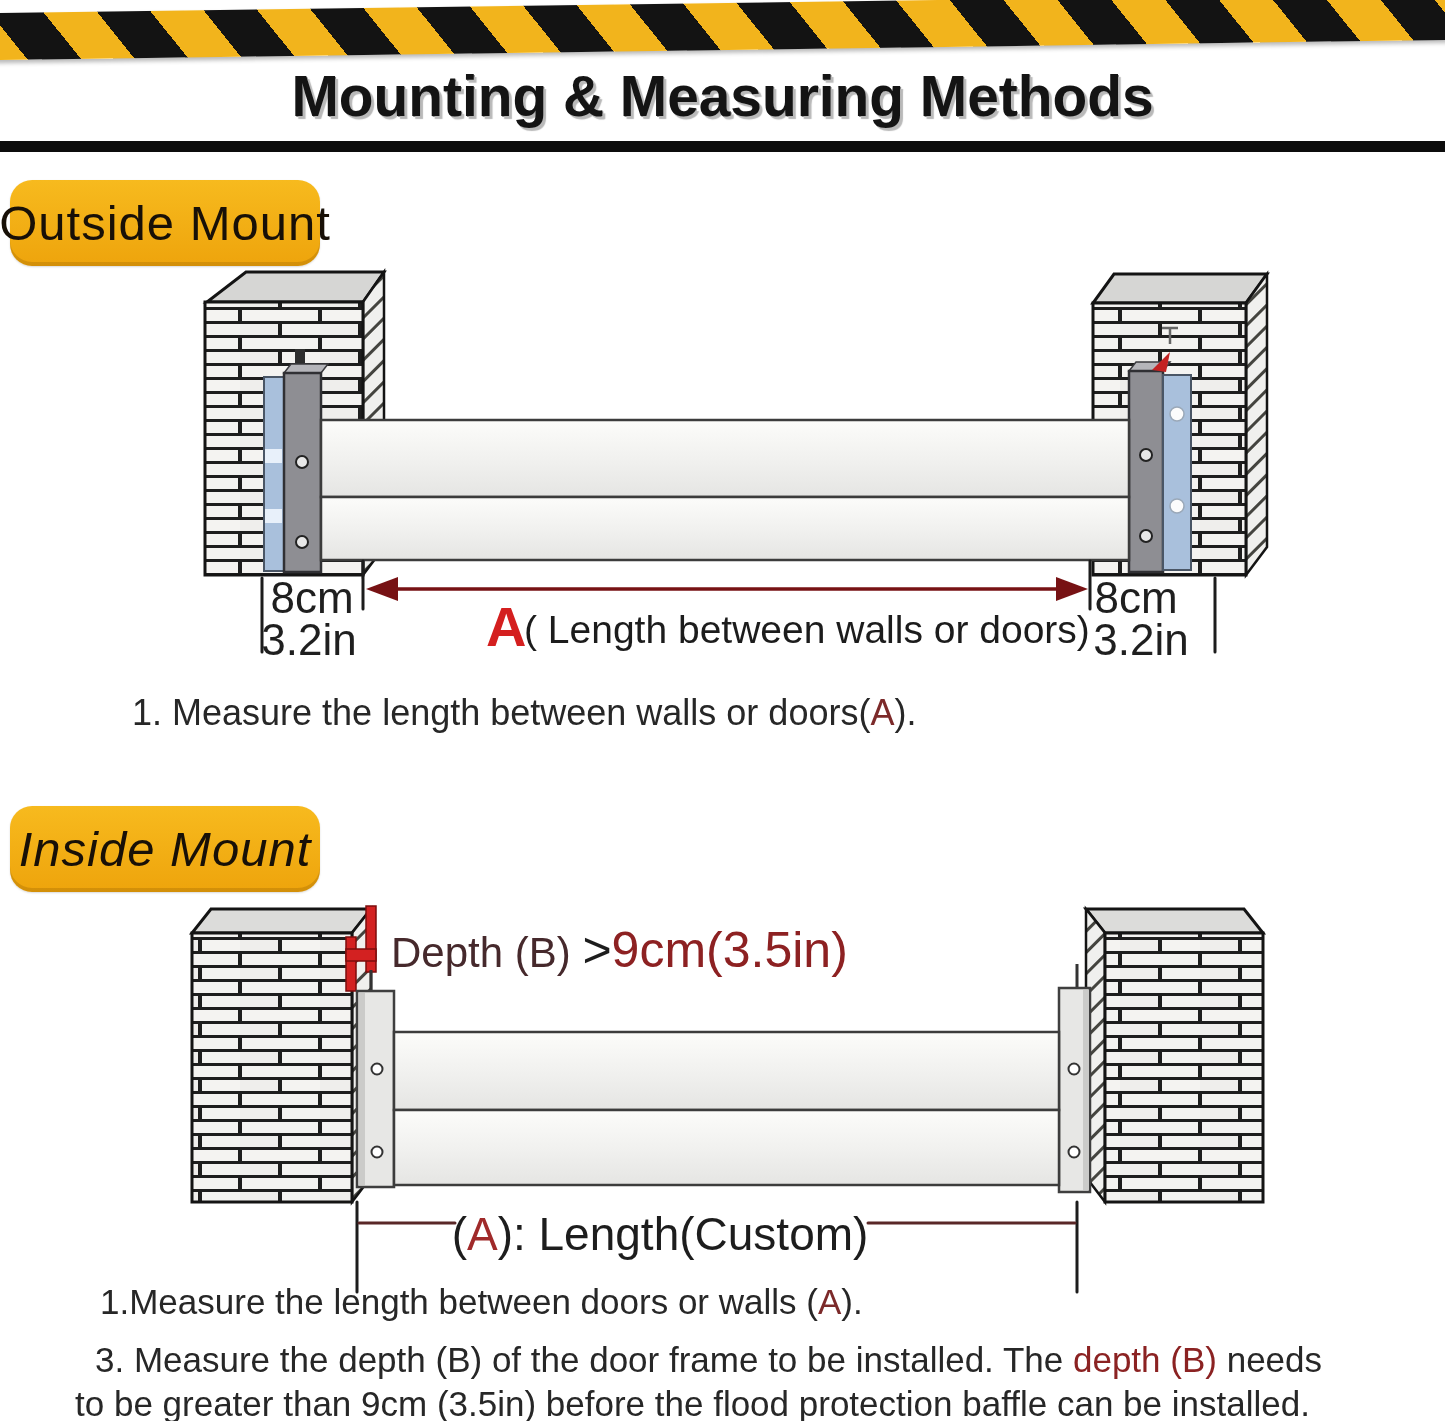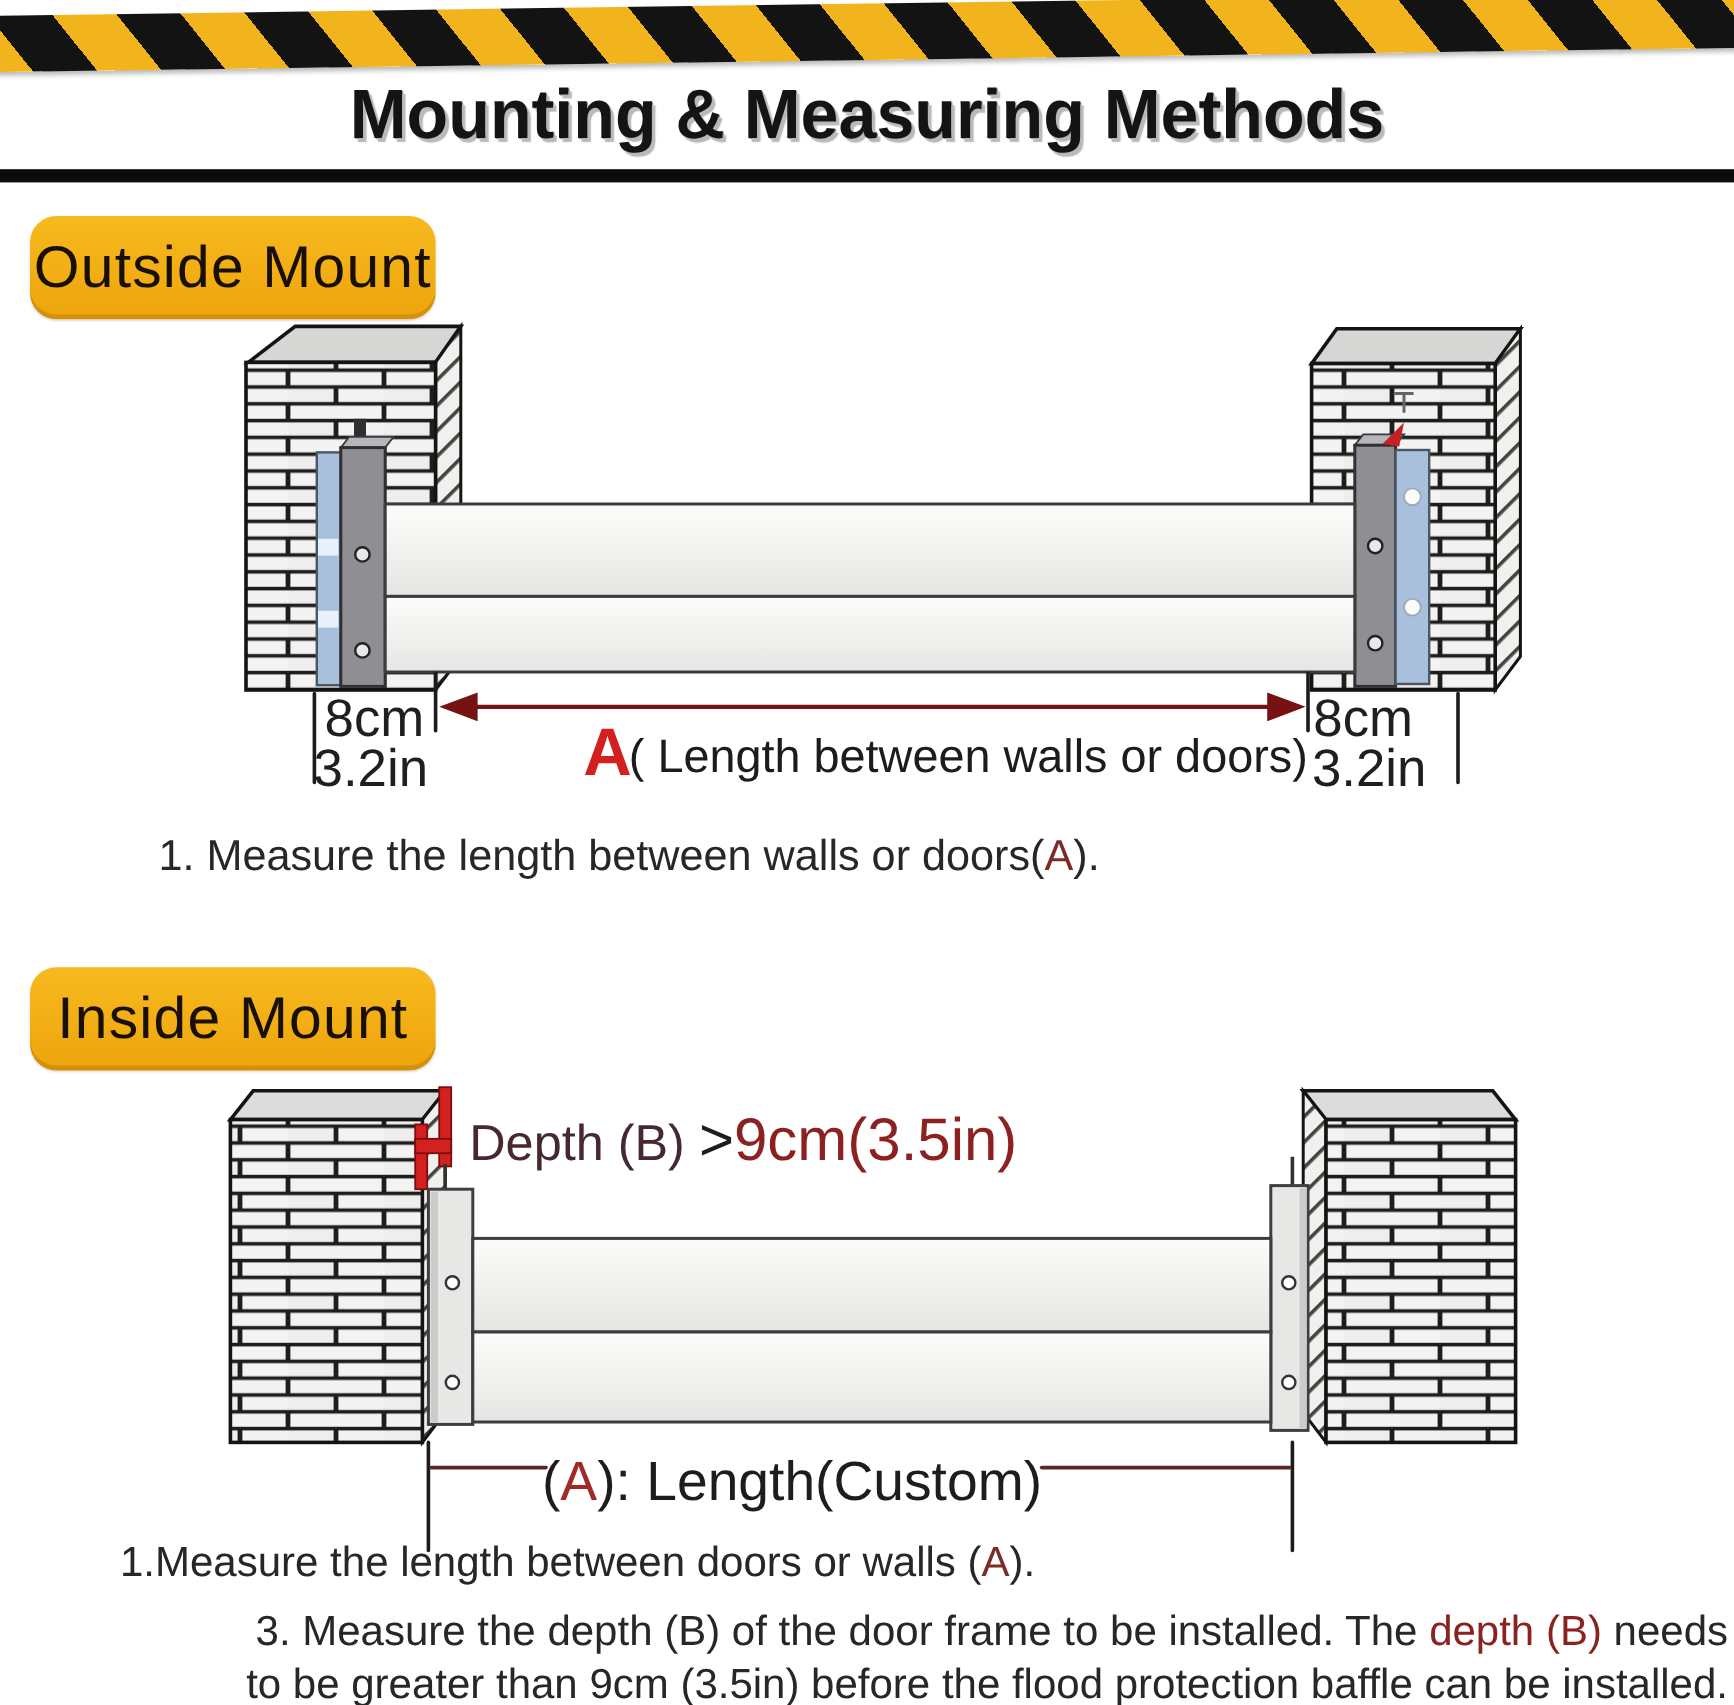--- a/index.html
+++ b/index.html
@@ -12,36 +12,36 @@
   .tape{position:absolute;top:3px;left:-26px;right:-26px;height:47px;
     background:repeating-linear-gradient(52deg,#f2b41c 0 42px,#131313 42px 84px);
     transform:rotate(-0.8deg);box-shadow:0 3px 4px rgba(0,0,0,.28);}
   .page-title{position:absolute;top:62px;left:0;width:100%;text-align:center;
     font-size:58px;font-weight:bold;color:#141414;transform:scaleX(.98);
     text-shadow:3px 3px 1px #b9b9b9, 1px 1px 0 #8f8f8f;white-space:nowrap;}
   .black-bar{position:absolute;top:141px;left:0;right:0;height:11px;background:#0c0c0c;
     border-bottom:3px solid #fefefe;}
 
   
-  .badge{position:absolute;left:25px;width:338px;height:86px;border-radius:22px;
+  .badge{position:absolute;left:10px;width:310px;height:86px;border-radius:22px;
     background:linear-gradient(180deg,#f7ba1e,#eea40c);
     box-shadow:inset 0 -4px 0 rgba(150,95,0,.30), 0 1px 2px rgba(0,0,0,.15);
     display:flex;align-items:center;justify-content:center;
     font-size:49px;color:#181007;letter-spacing:1px;white-space:nowrap;}
   #badge-outside{top:180px;}
-  #badge-inside{top:806px;}
+  #badge-inside{top:806px;font-style:italic;}
 
   
   svg.diagram{position:absolute;left:0;width:1445px;}
   #svg-outside{top:260px;height:400px;}
   #svg-inside{top:895px;height:405px;}
   svg text{font-family:"Liberation Sans", sans-serif;}
 
   
-  .instr{position:absolute;font-size:36px;color:#272727;white-space:nowrap;text-align:right;}
+  .instr{position:absolute;font-size:36px;color:#272727;white-space:nowrap;}
   .instr p{margin:0;}
   .red{color:#8b2222;}
   .red-a{color:#7c2a2a;}
   #instr-outside{left:132px;top:687px;line-height:52px;}
   #instr-inside-1{left:100px;top:1282px;font-size:35px;}
   #instr-inside-2{left:75px;top:1338px;font-size:35px;line-height:44px;
      width:1365px;white-space:normal;text-indent:20px;}
 </style>
 </head>
 <body>

